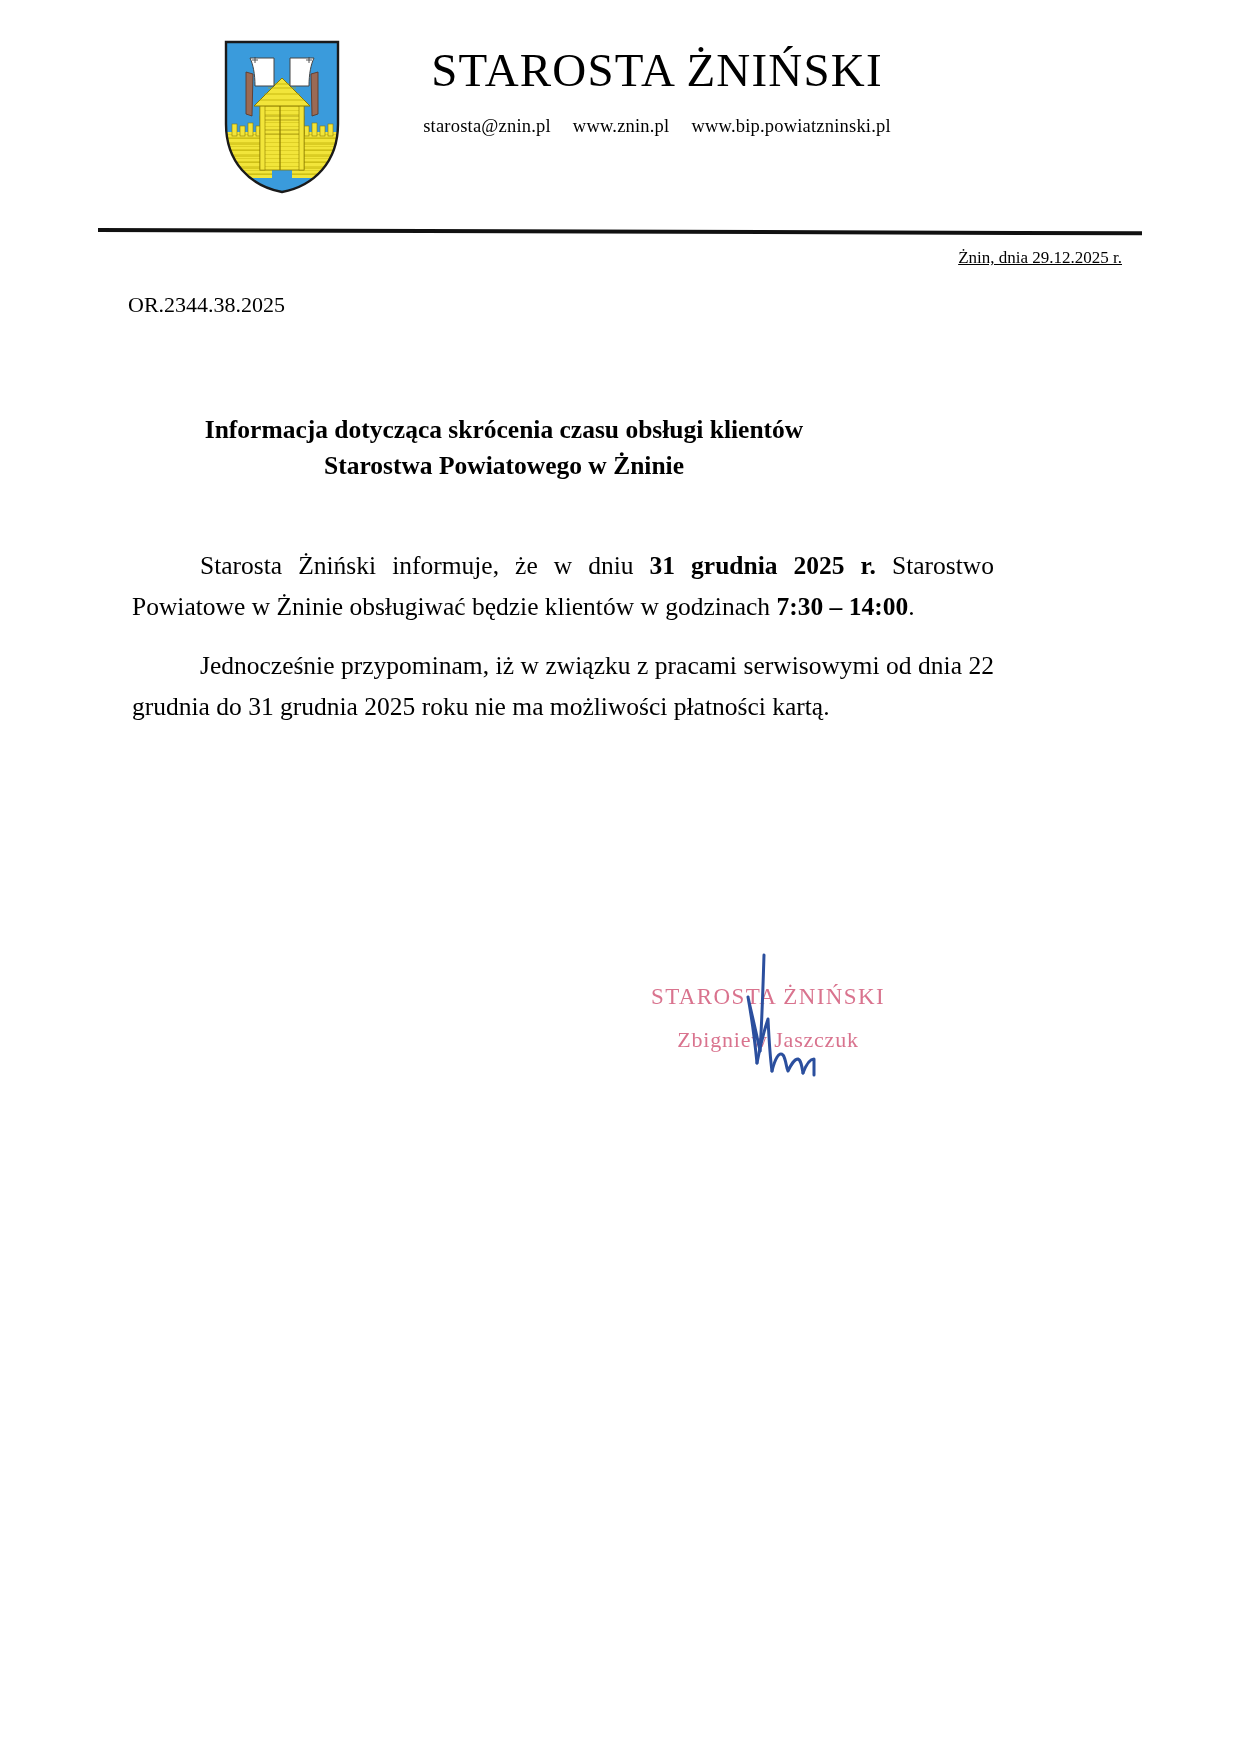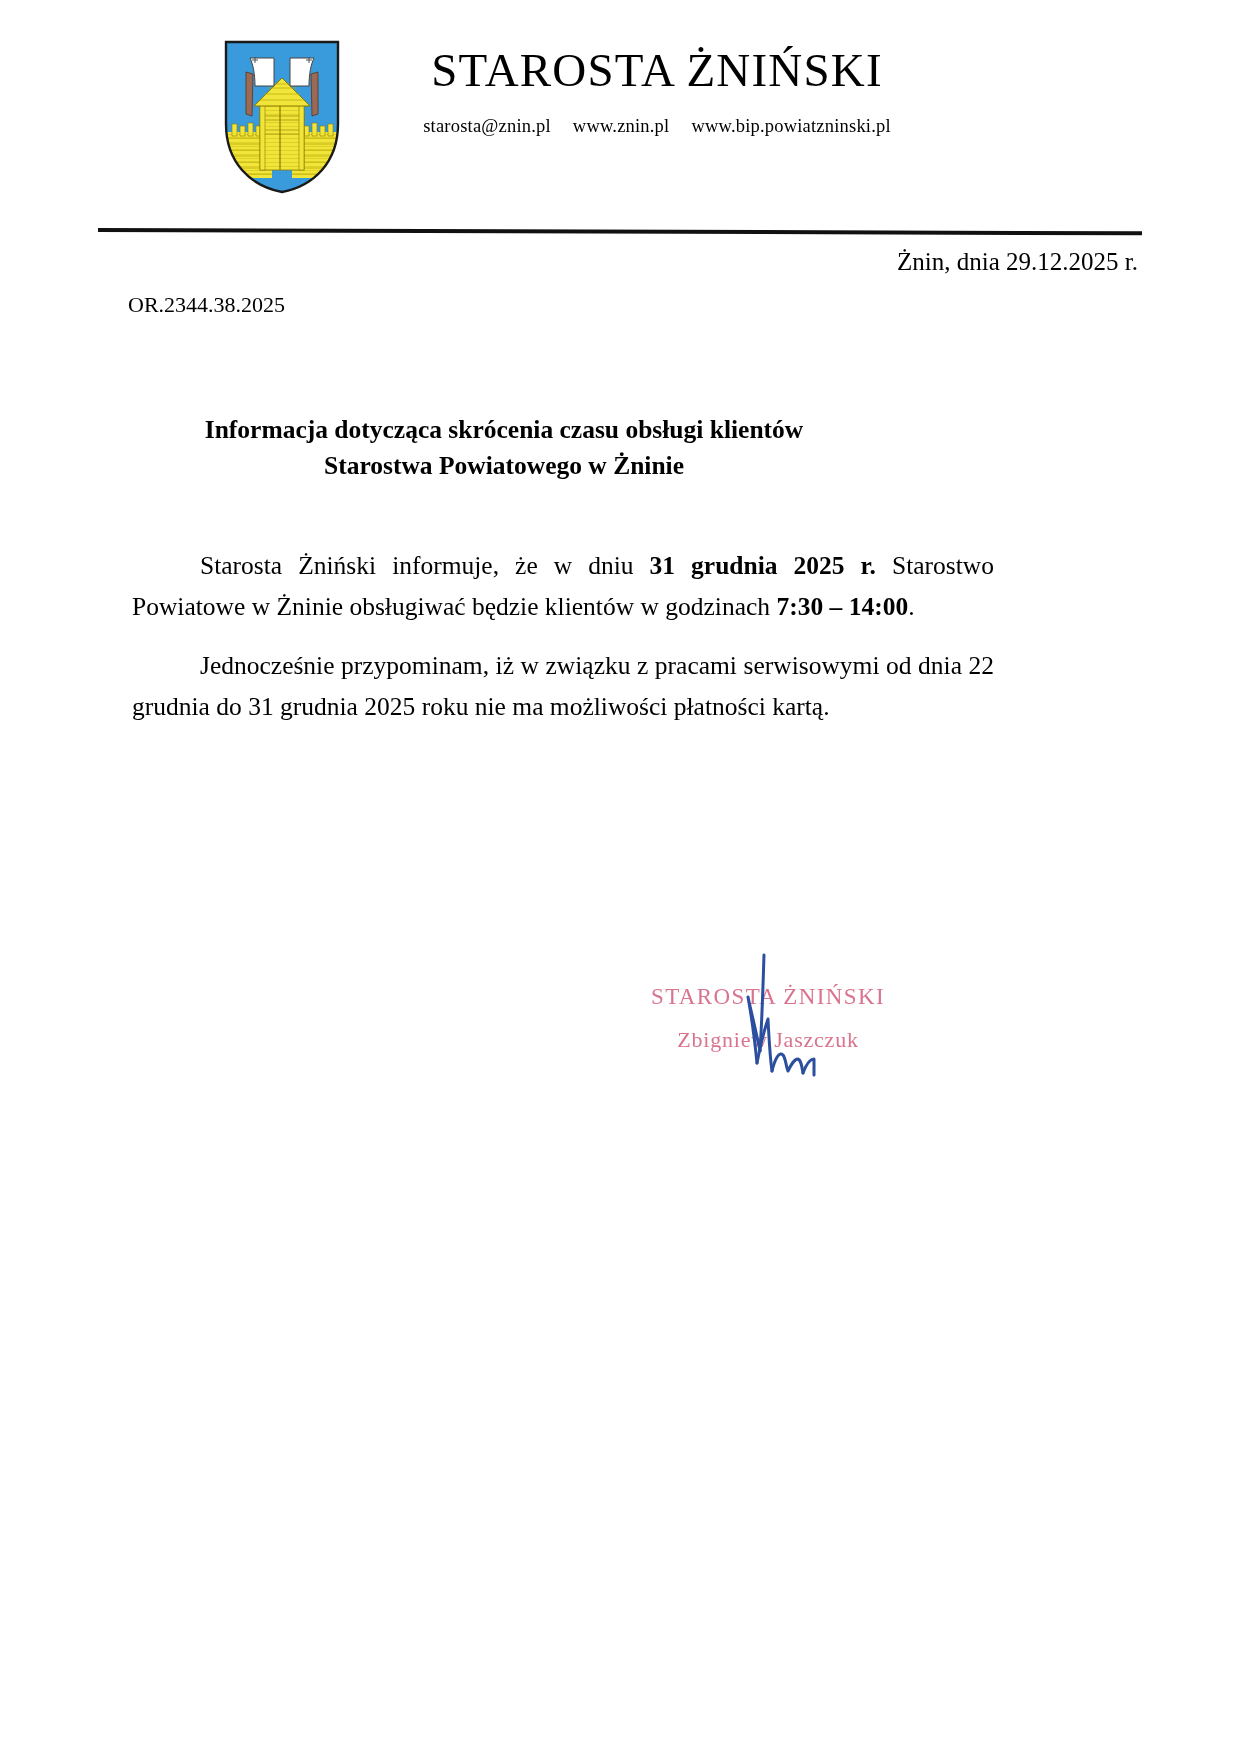--- a/index.html
+++ b/index.html
@@ -71,24 +71,25 @@
     width: 1044px;
     height: 4px;
     background: #111111;
     transform: rotate(0.18deg);
     transform-origin: left center;
   }
 
   
   .date-line {
     position: absolute;
-    right: 102px;
+    right: 118px;
     top: 248px;
-    font-size: 25px;
+    font-size: 17px;
     white-space: nowrap;
+    text-decoration: underline;
   }
 
   .ref-no {
     position: absolute;
     left: 128px;
     top: 292px;
     font-size: 22px;
     white-space: nowrap;
   }
 

